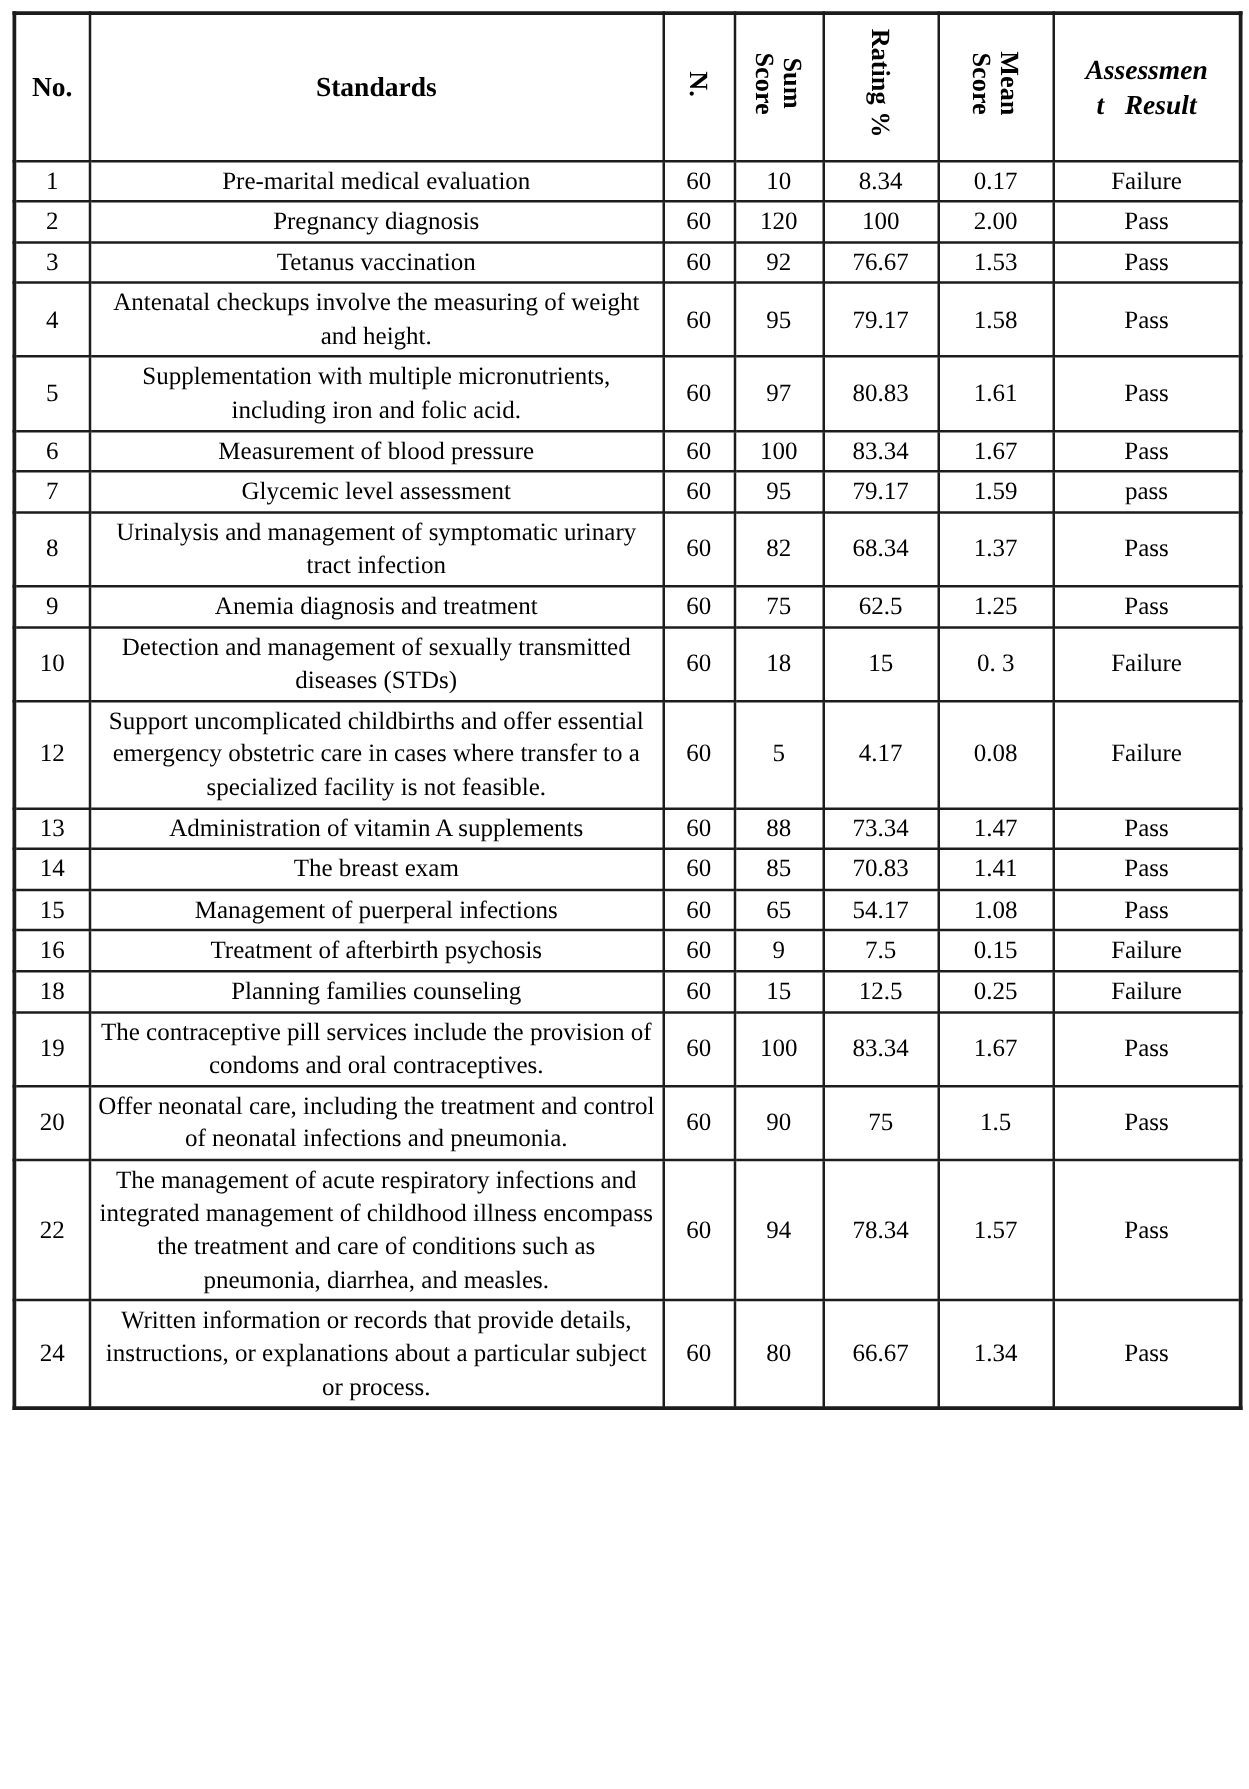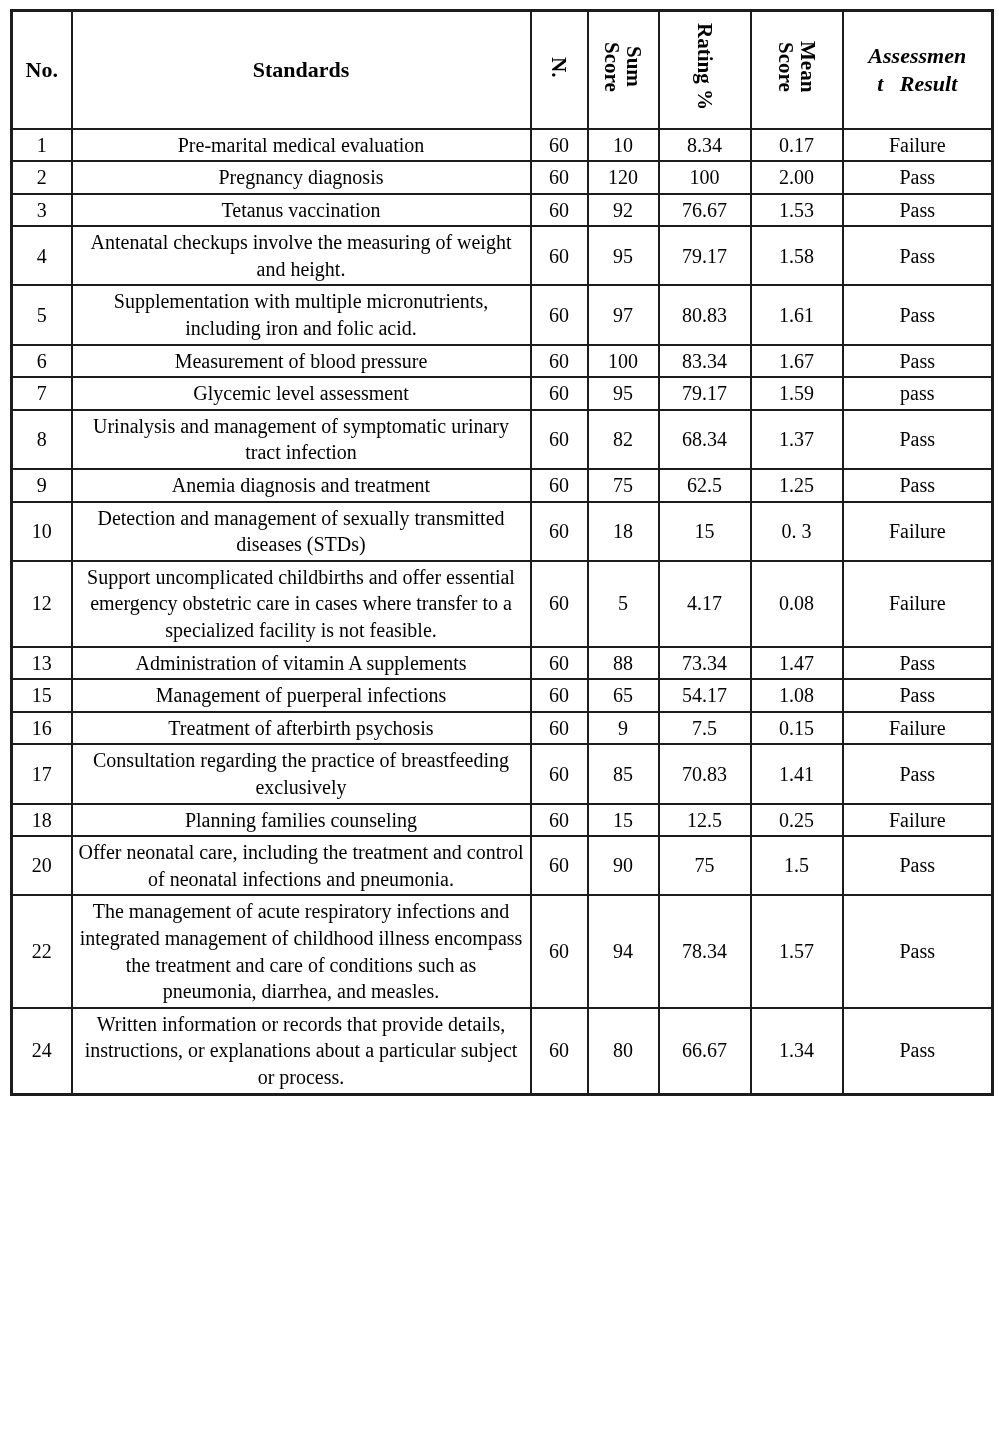--- a/index.html
+++ b/index.html
@@ -208,54 +208,63 @@
         <tr>
           <td>13</td>
           <td class="std">Administration of vitamin A supplements</td>
           <td>60</td>
           <td>88</td>
           <td>73.34</td>
           <td>1.47</td>
           <td>Pass</td>
         </tr>
         <tr>
+          <td>14</td>
+          <td class="std">The breast exam</td>
+          <td>60</td>
+          <td>85</td>
+          <td>70.83</td>
+          <td>1.41</td>
+          <td>Pass</td>
+        </tr>
+        <tr>
           <td>15</td>
           <td class="std">Management of puerperal infections</td>
           <td>60</td>
           <td>65</td>
           <td>54.17</td>
           <td>1.08</td>
           <td>Pass</td>
         </tr>
         <tr>
           <td>16</td>
           <td class="std">Treatment of afterbirth psychosis</td>
           <td>60</td>
           <td>9</td>
           <td>7.5</td>
           <td>0.15</td>
           <td>Failure</td>
         </tr>
         <tr>
-          <td>17</td>
-          <td class="std">Consultation regarding the practice of breastfeeding exclusively</td>
-          <td>60</td>
-          <td>85</td>
-          <td>70.83</td>
-          <td>1.41</td>
-          <td>Pass</td>
-        </tr>
-        <tr>
           <td>18</td>
           <td class="std">Planning families counseling</td>
           <td>60</td>
           <td>15</td>
           <td>12.5</td>
           <td>0.25</td>
           <td>Failure</td>
+        </tr>
+        <tr>
+          <td>19</td>
+          <td class="std">The contraceptive pill services include the provision of condoms and oral contraceptives.</td>
+          <td>60</td>
+          <td>100</td>
+          <td>83.34</td>
+          <td>1.67</td>
+          <td>Pass</td>
         </tr>
         <tr>
           <td>20</td>
           <td class="std">Offer neonatal care, including the treatment and control of neonatal infections and pneumonia.</td>
           <td>60</td>
           <td>90</td>
           <td>75</td>
           <td>1.5</td>
           <td>Pass</td>
         </tr>

